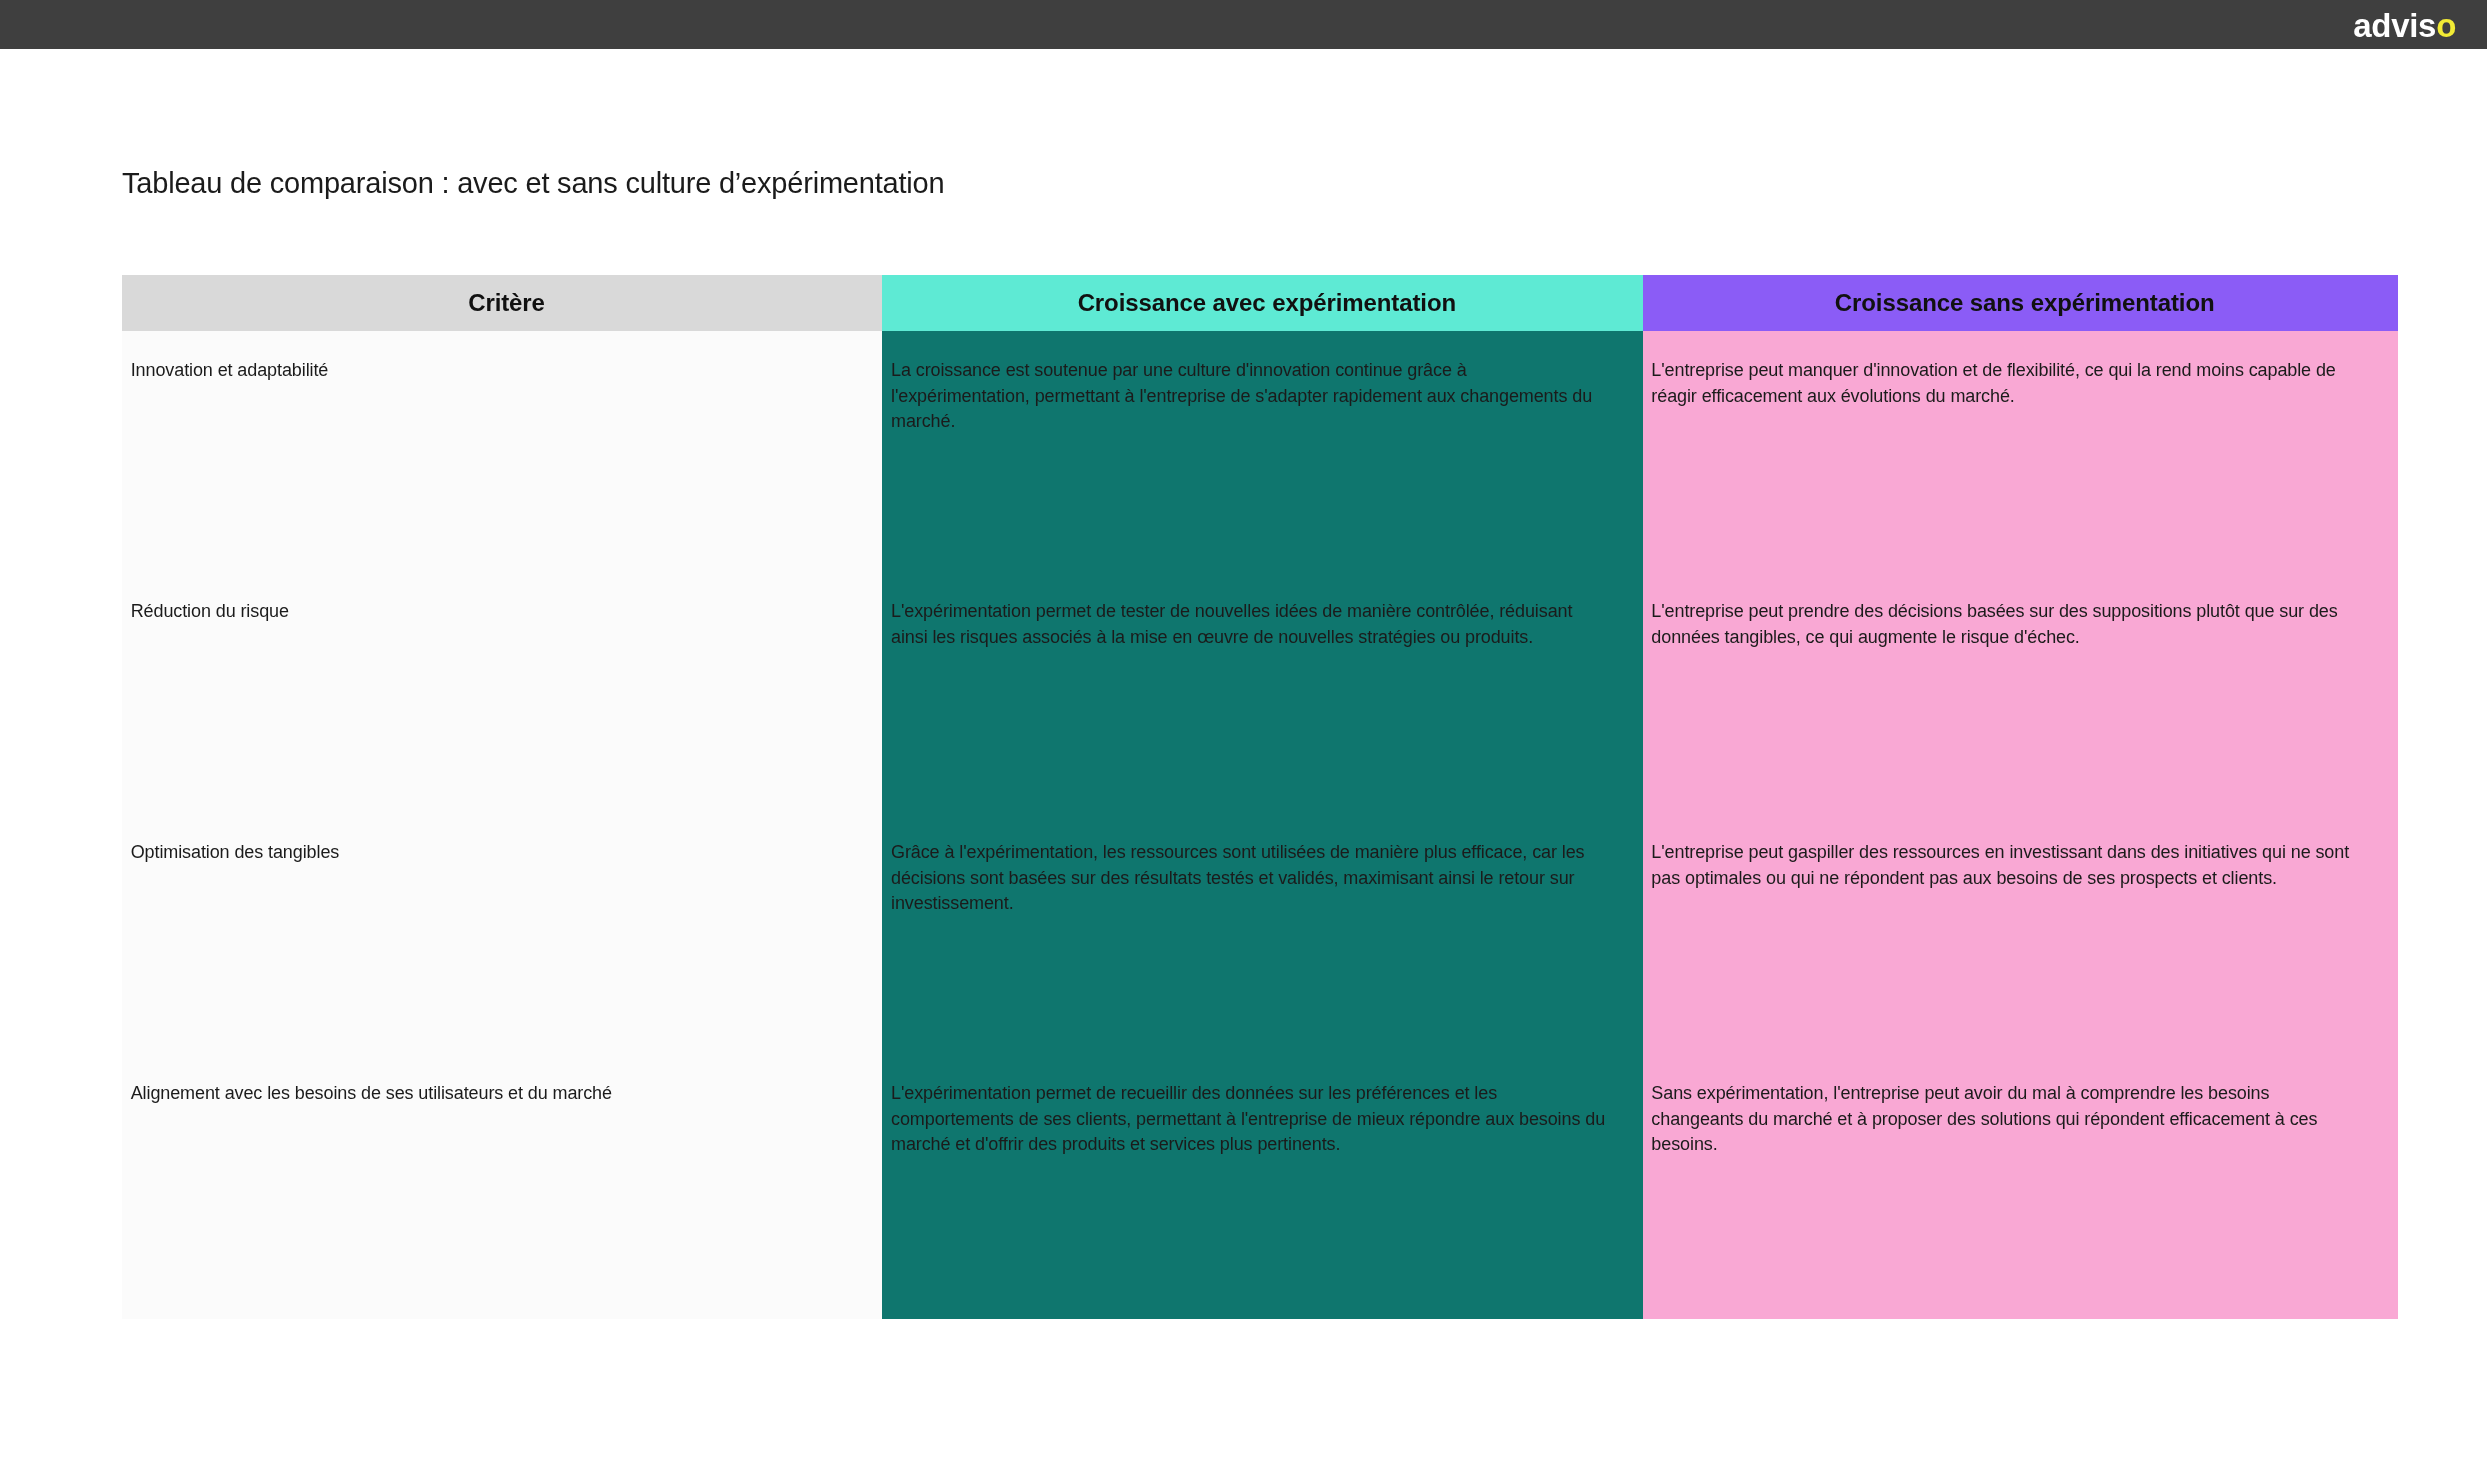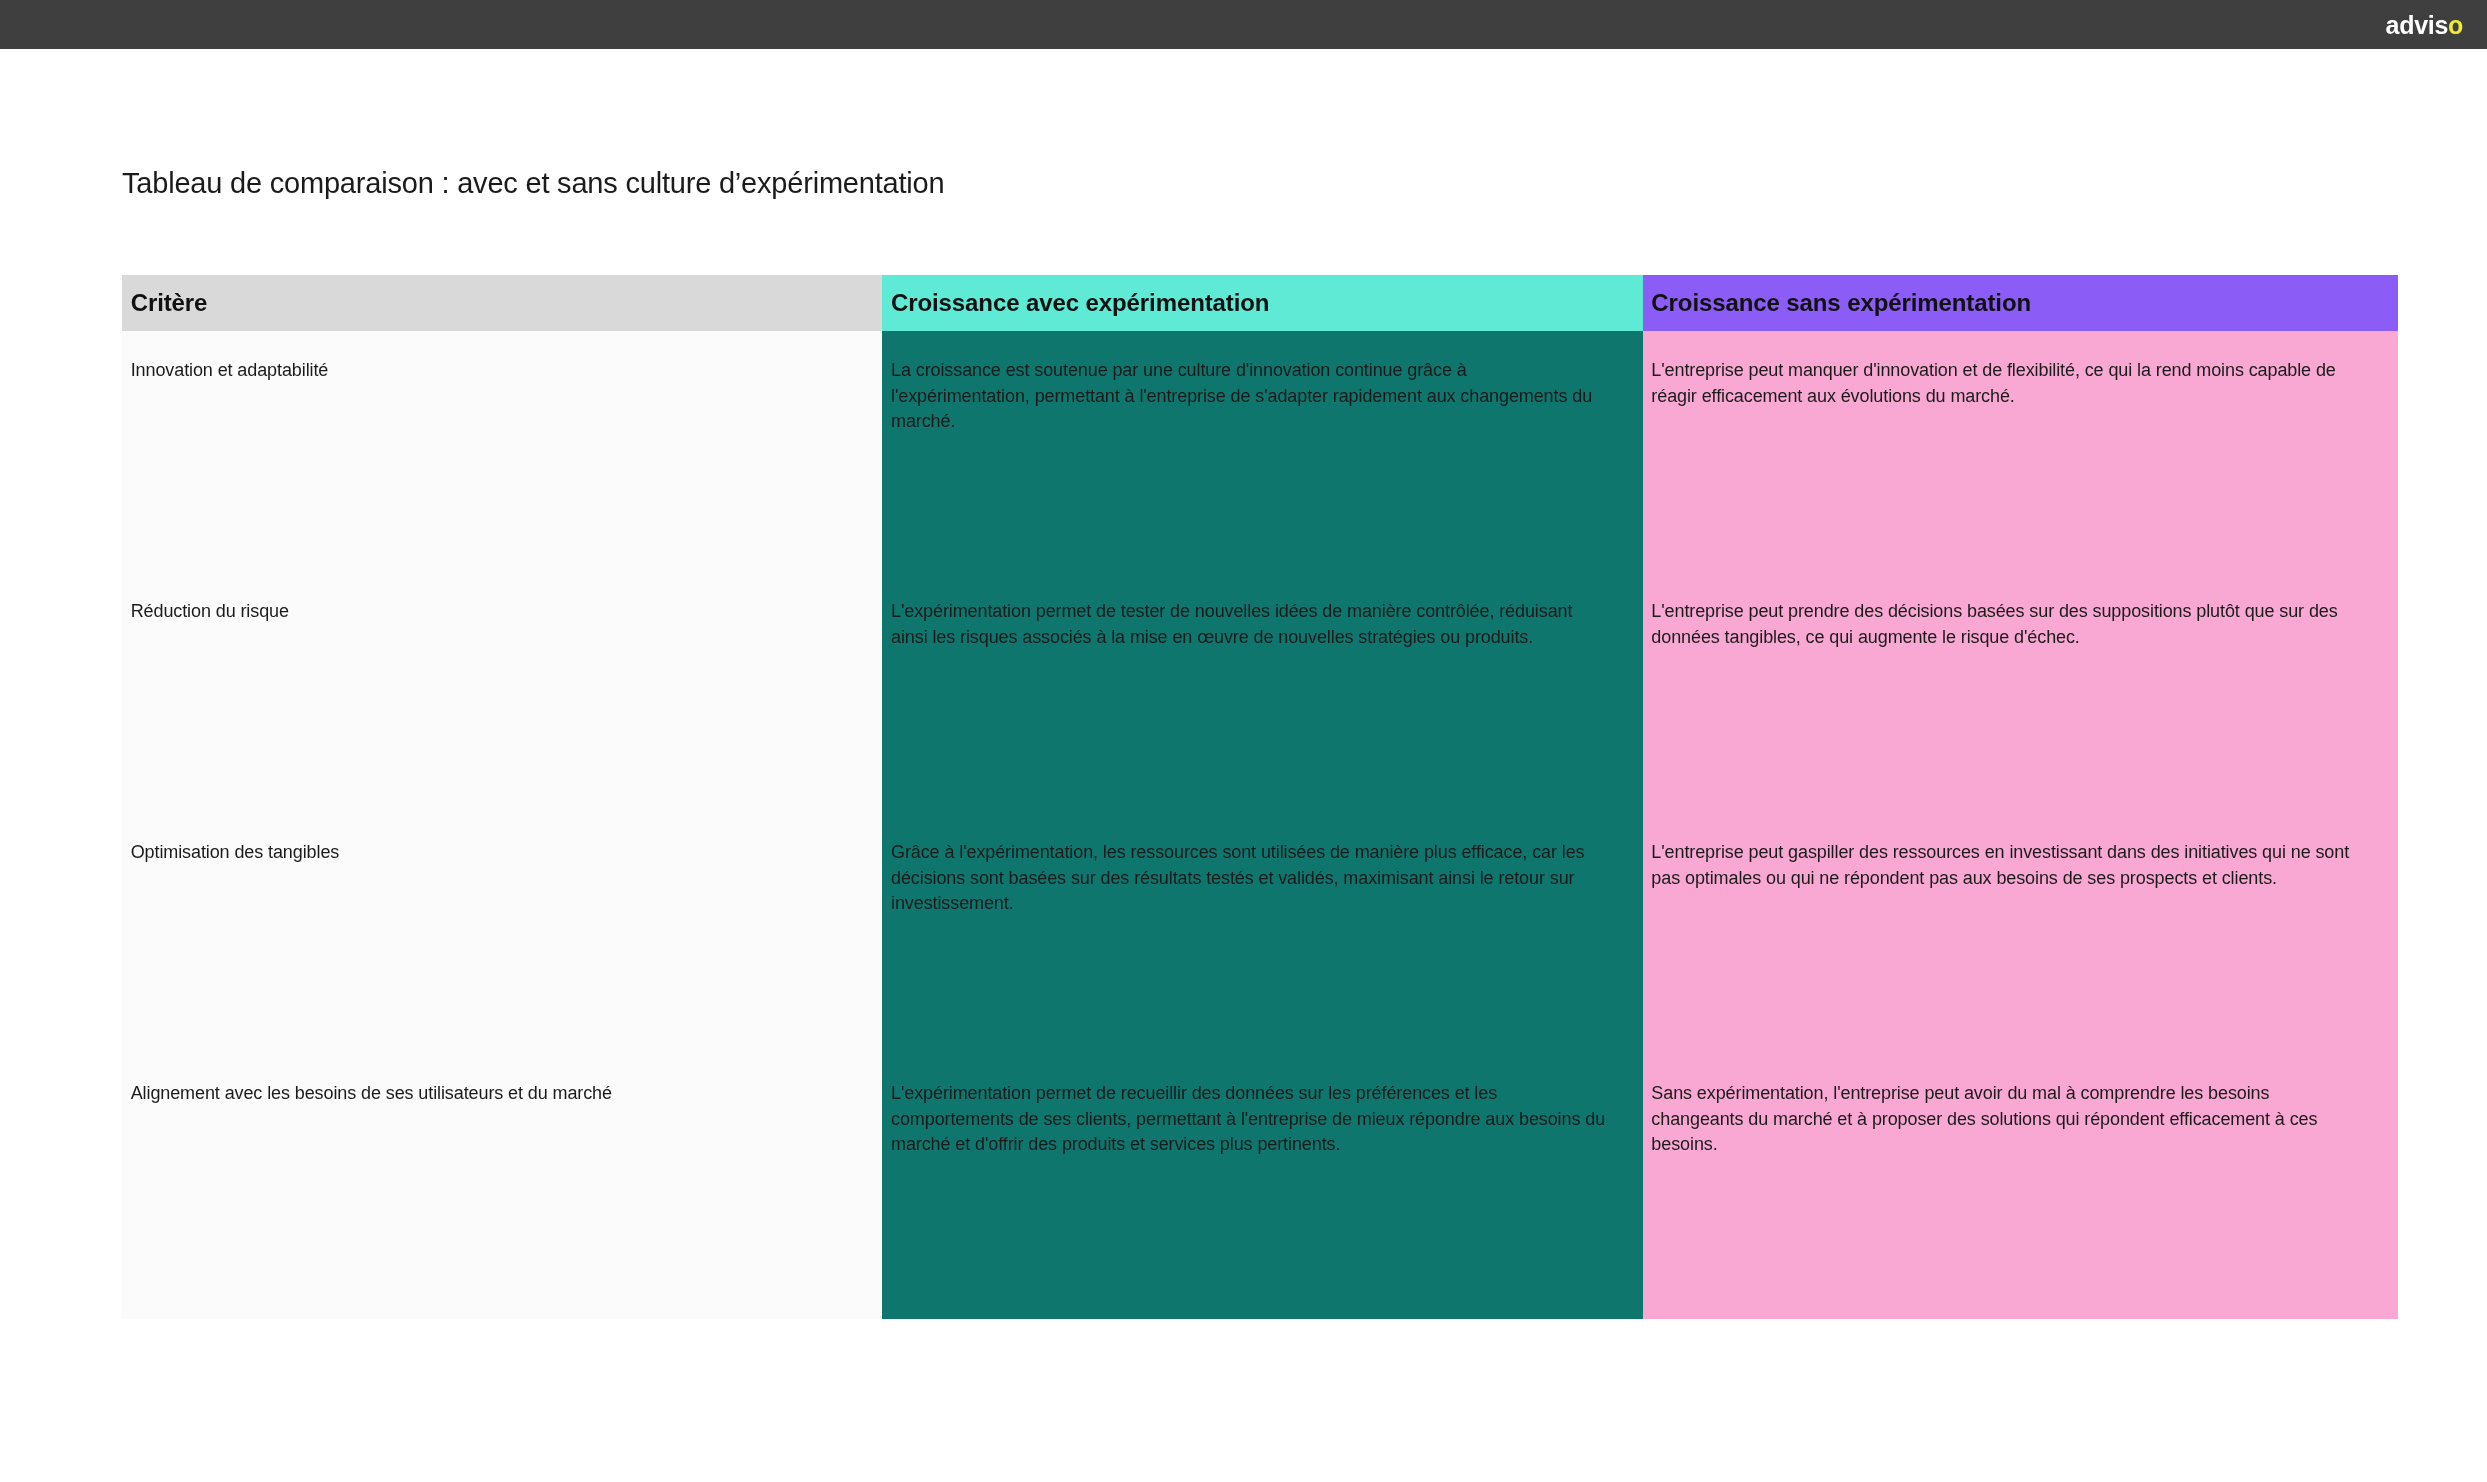--- a/index.html
+++ b/index.html
@@ -20,24 +20,24 @@
   .topbar {
     position: absolute;
     left: 0;
     top: 0;
     width: 2487px;
     height: 49px;
     background: #3f3f3f;
   }
   .brand {
     position: absolute;
-    right: 24px;
+    right: 31px;
     top: 50%;
     transform: translateY(-50%);
-    font-size: 25px;
+    font-size: 33px;
     font-weight: 700;
     letter-spacing: -0.3px;
     line-height: 1;
     color: #ffffff;
     white-space: nowrap;
     user-select: none;
   }
   .brand .brand-o {
     color: #f2eb35;
   }
@@ -64,21 +64,21 @@
   .cmp-table {
     width: 100%;
     border-collapse: collapse;
     table-layout: fixed;
   }
   .cmp-table col.c-criteria { width: 760px; }
   .cmp-table col.c-with     { width: 760px; }
   .cmp-table col.c-without  { width: 755px; }
 
   .cmp-table th {
-    text-align: left;
+    text-align: center;
     vertical-align: middle;
     font-size: 24px;
     font-weight: 700;
     color: #111111;
     height: 56px;
     padding: 0 0 0 8.7px;
     letter-spacing: -0.1px;
     white-space: nowrap;
   }
   .th-criteria { background: #d9d9d9; }

